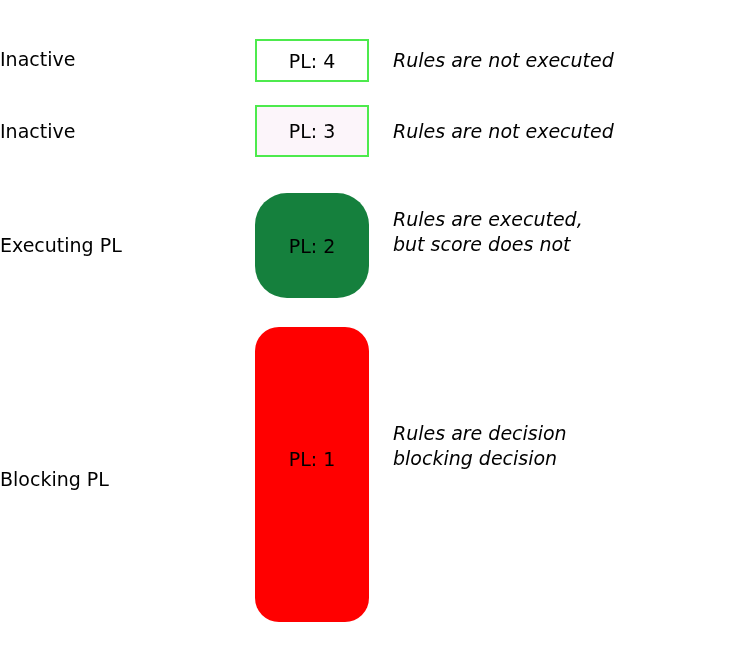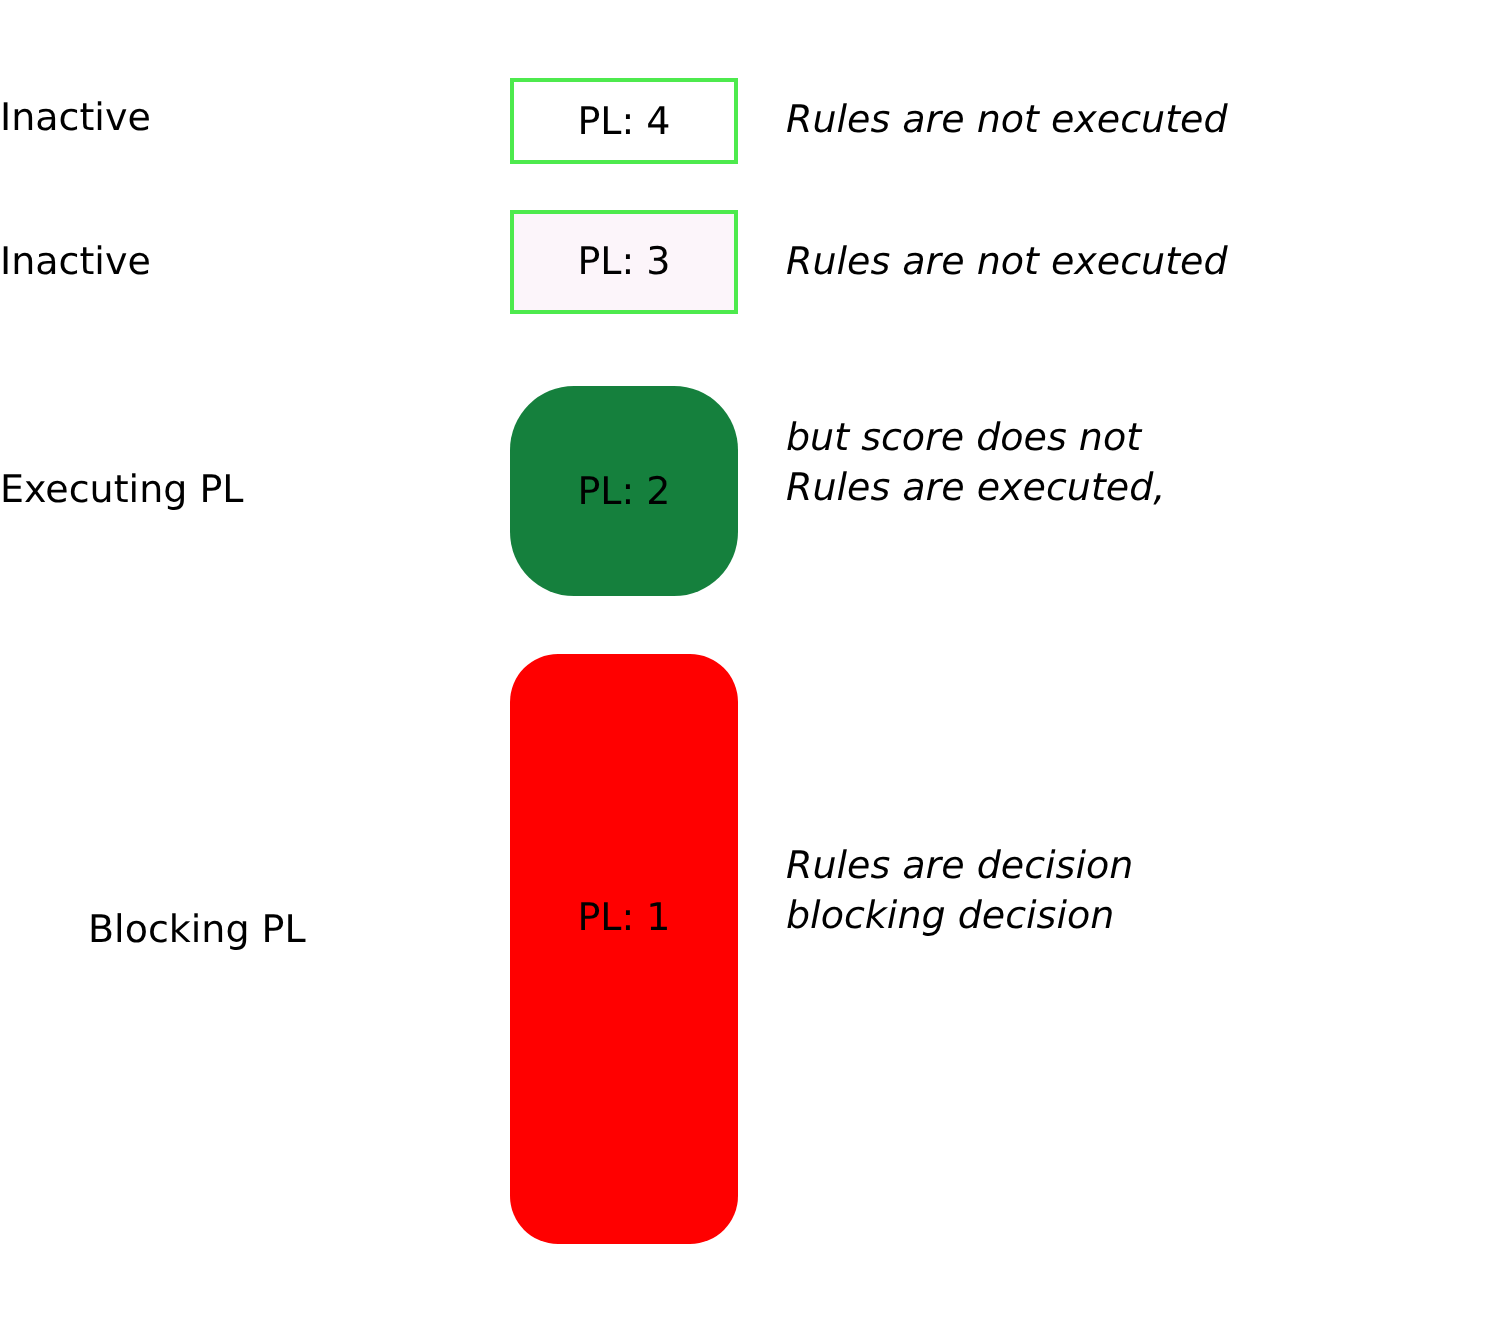--- a/index.html
+++ b/index.html
@@ -111,27 +111,27 @@
       <span class="desc-line">Rules are not executed</span>
     </div>
   </div>
 
   <div class="pl-row">
     <div class="status-label" style="top: 234px;">Executing PL</div>
     <div class="level-box" style="top: 193px; height: 105px; background: #15803d; border-radius: 32px;">
       <span class="level-box-label">PL: 2</span>
     </div>
     <div class="description" style="top: 207px;">
+      <span class="desc-line">Rules are executed,</span>
       <span class="desc-line">but score does not</span>
-      <span class="desc-line">Rules are executed,</span>
     </div>
   </div>
 
   <div class="pl-row">
-    <div class="status-label" style="top: 454px; padding-left: 44px;">Blocking PL</div>
+    <div class="status-label" style="top: 468px;">Blocking PL</div>
     <div class="level-box label-anchored" style="top: 327px; height: 295px; background: rgb(255, 0, 0); border-radius: 24px;">
       <span class="level-box-label" style="top: 121px;">PL: 1</span>
     </div>
     <div class="description" style="top: 421px;">
       <span class="desc-line">Rules are decision</span>
       <span class="desc-line">blocking decision</span>
     </div>
   </div>
 
 </div>

